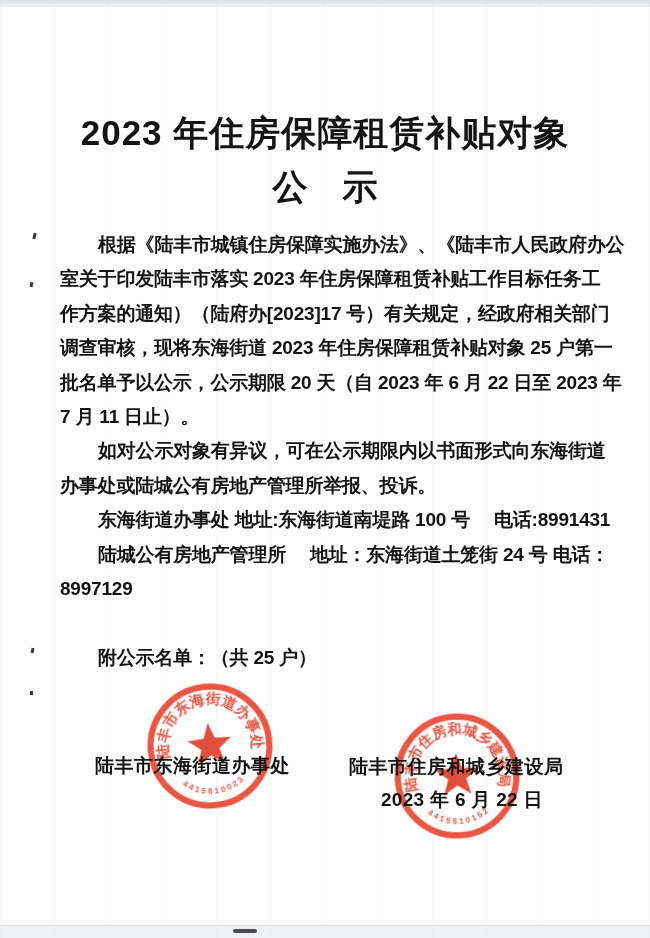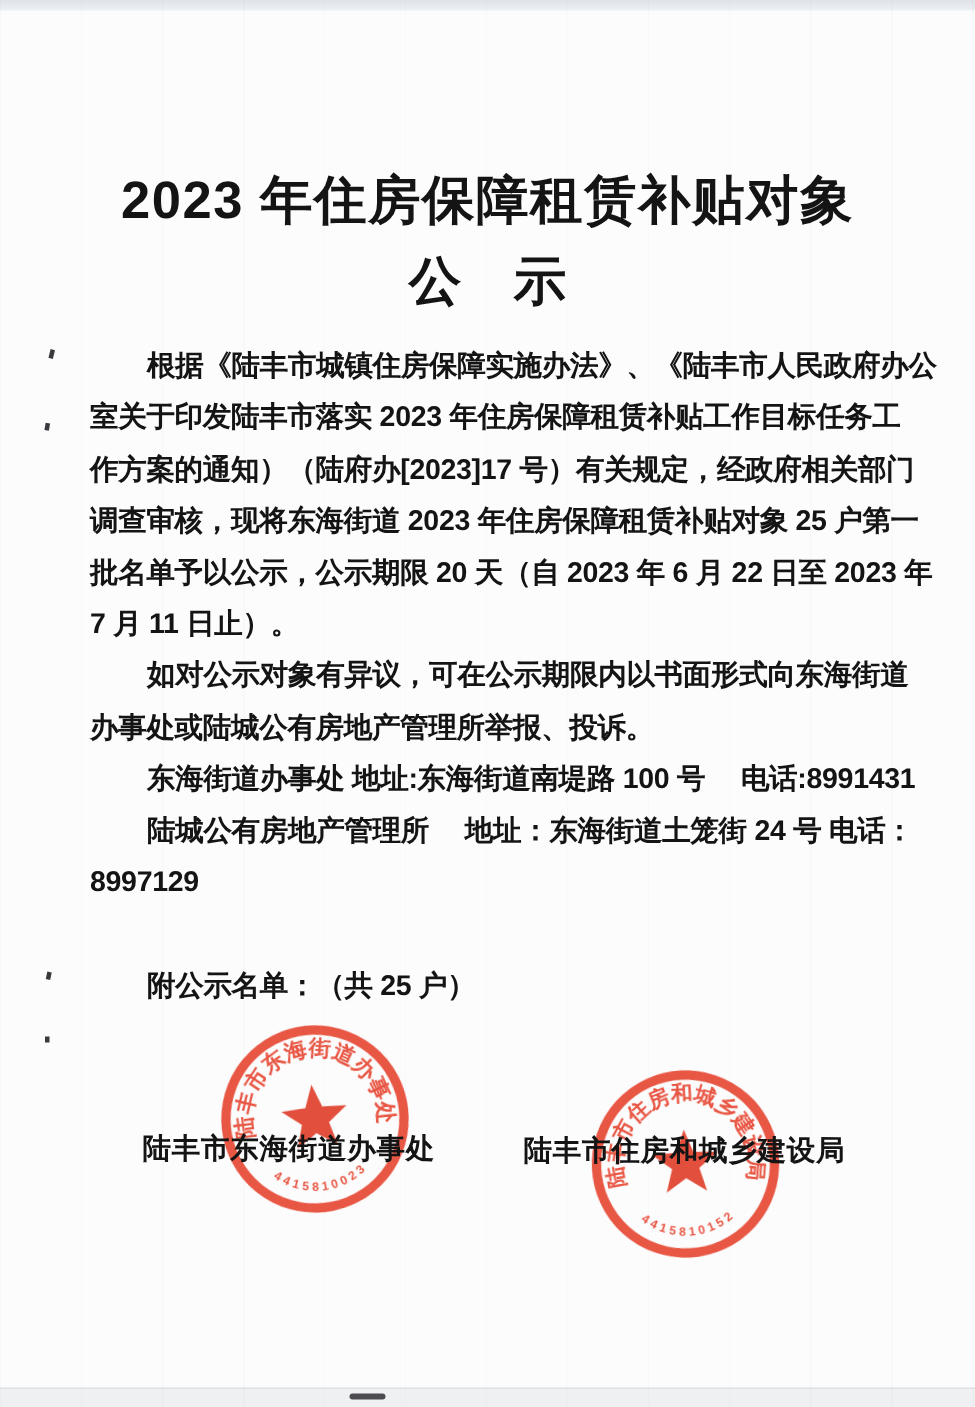--- a/index.html
+++ b/index.html
@@ -103,20 +103,21 @@
         <textPath href="#arcR" startOffset="50%" text-anchor="middle">陆丰市住房和城乡建设局</textPath>
       </text>
       <text font-size="8.5" font-weight="bold" fill="#e6402b" letter-spacing="2.5" font-family="Liberation Sans, sans-serif">
         <textPath href="#arcRb" startOffset="50%" text-anchor="middle">4415810152</textPath>
       </text>
     </svg>
   </div>
 
   <div class="sig sig-left">陆丰市东海街道办事处</div>
   <div class="sig sig-right">陆丰市住房和城乡建设局</div>
+  <div class="sig sig-date">2023 年 6 月 22 日</div>
 
   <div class="artifact a1"></div>
   <div class="artifact a2"></div>
   <div class="artifact a3"></div>
   <div class="artifact a4"></div>
 
   <div class="bottom-band"></div>
   <div class="bottom-dash"></div>
 </div>
 

